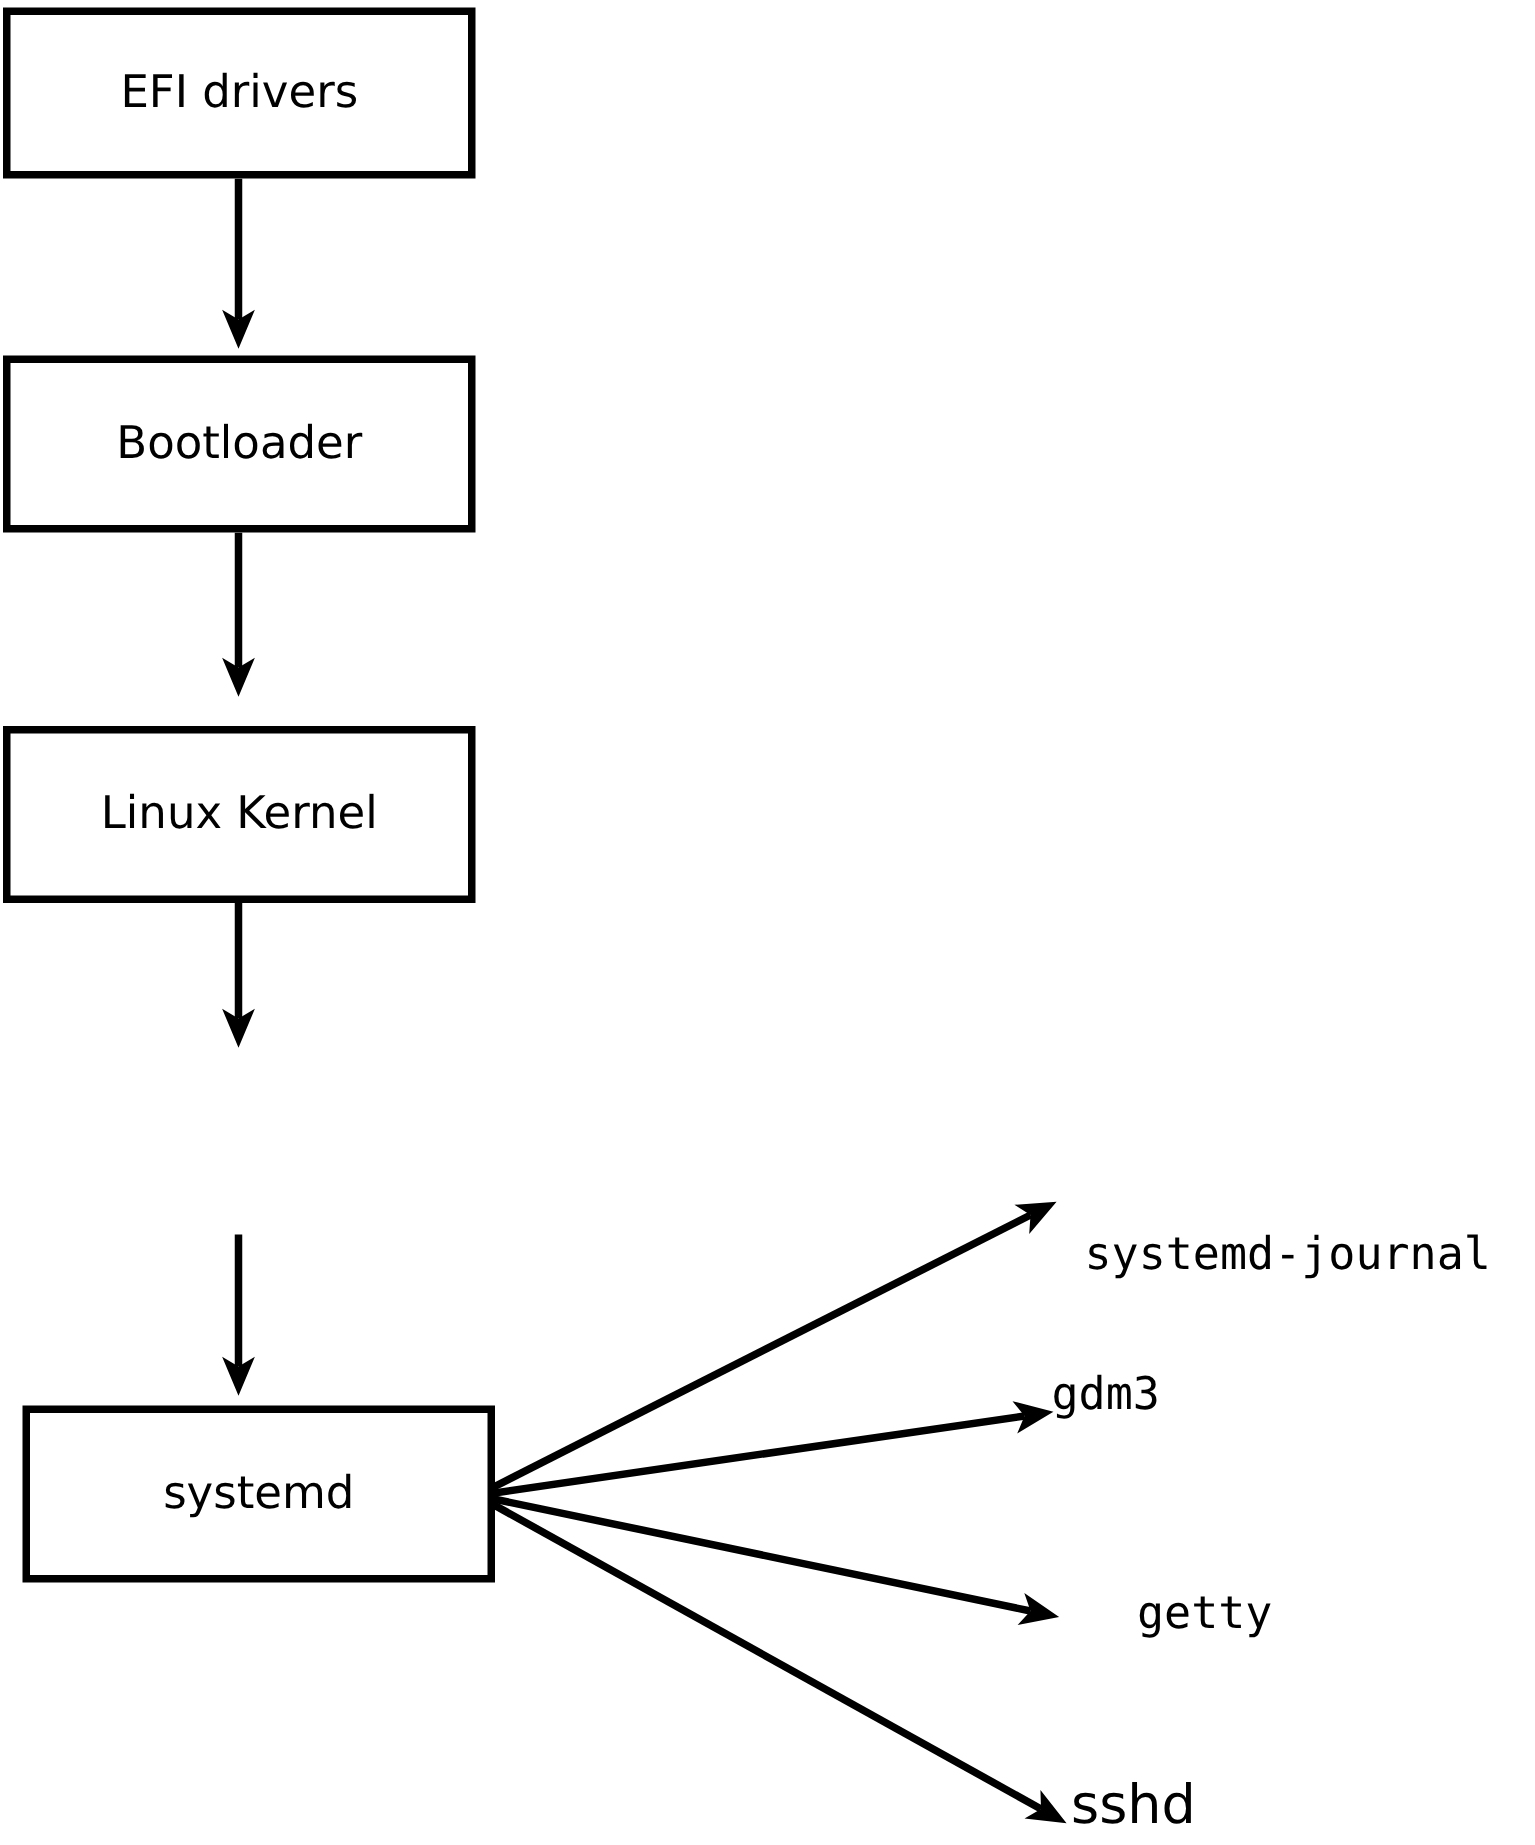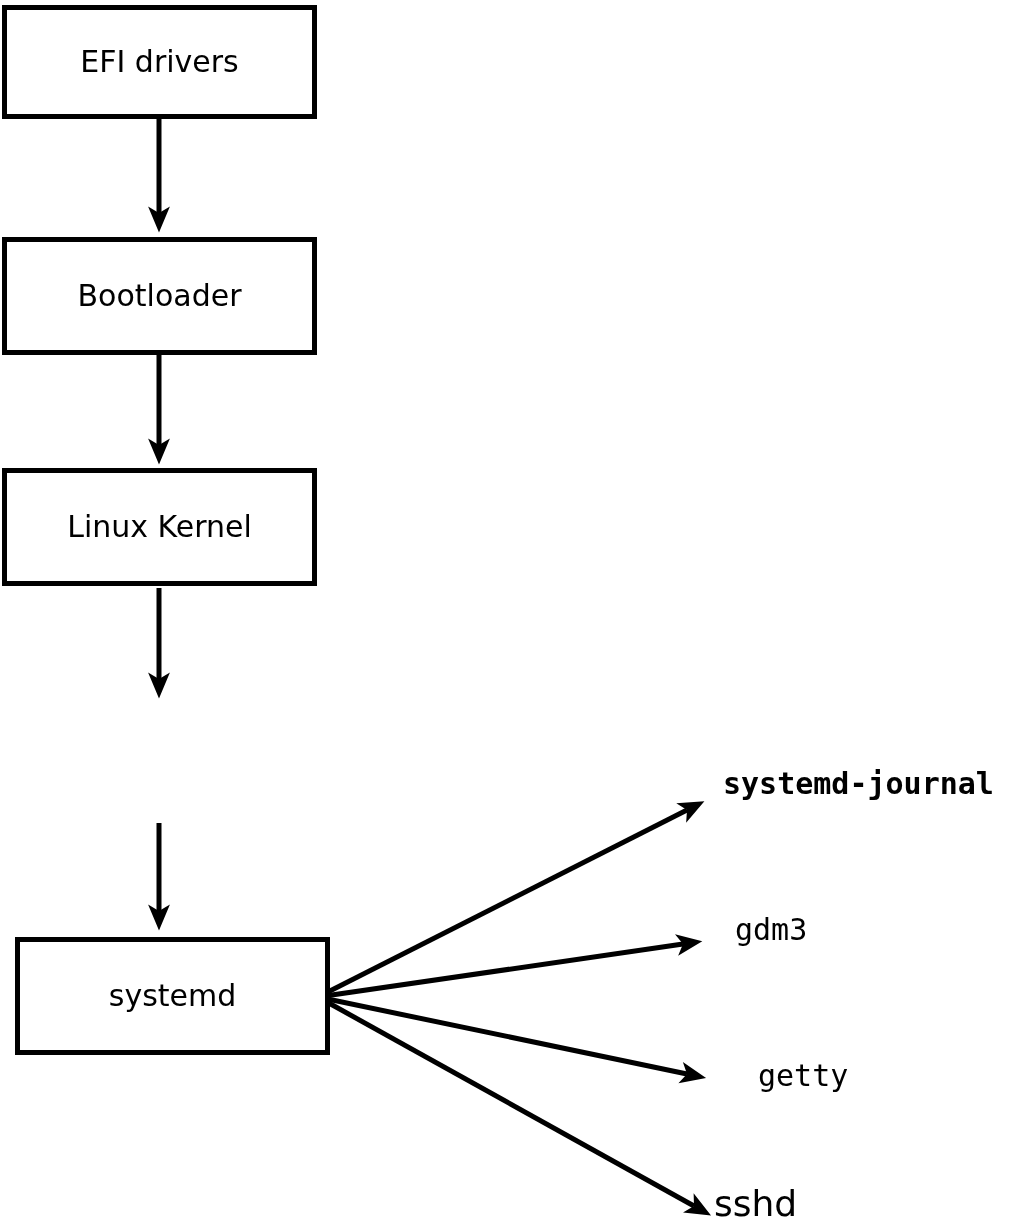--- a/index.html
+++ b/index.html
@@ -57,28 +57,28 @@
     font-family: "DejaVu Sans Mono", "Liberation Mono", monospace;
     font-size: 30px;
     line-height: 1.1;
     white-space: nowrap;
     color: #000000;
   }
   .proc-label.sans {
     font-family: "DejaVu Sans", "Liberation Sans", sans-serif;
     font-size: 36px;
   }
-  #proc-systemd-journal { left: 723px; top: 767px; font-weight: bold; }
-  #proc-gdm3            { left: 735px; top: 913px; }
+  #proc-systemd-journal { left: 723px; top: 820px; }
+  #proc-gdm3            { left: 701px; top: 913px; }
   #proc-getty           { left: 758px; top: 1059px; }
   #proc-sshd            { left: 714px; top: 1184px; }
 
   #node-efi-drivers  { top: 5px;   height: 114px; }
   #node-bootloader   { top: 237px; }
-  #node-linux-kernel { top: 468px; }
+  #node-linux-kernel { top: 484px; }
   #node-initramfs    { top: 705px; }
   #node-systemd      { top: 937px; margin-left: 13px; }
 </style>
 </head>
 <body>
 
 <div class="canvas">
 
   <svg class="arrow-layer" width="1023" height="1230" viewBox="0 0 1023 1230" xmlns="http://www.w3.org/2000/svg">
     <defs>

